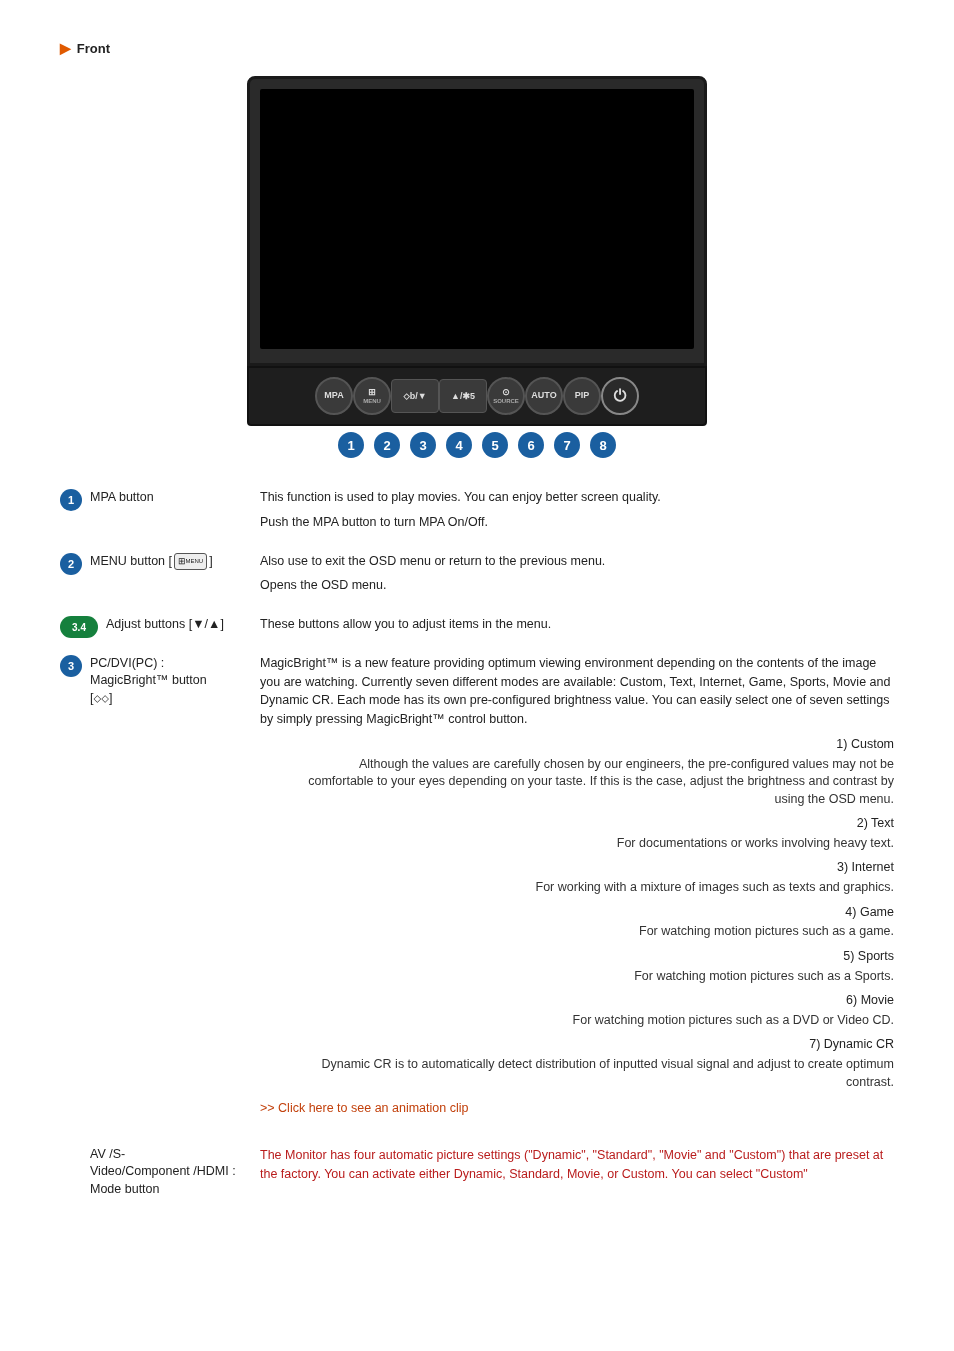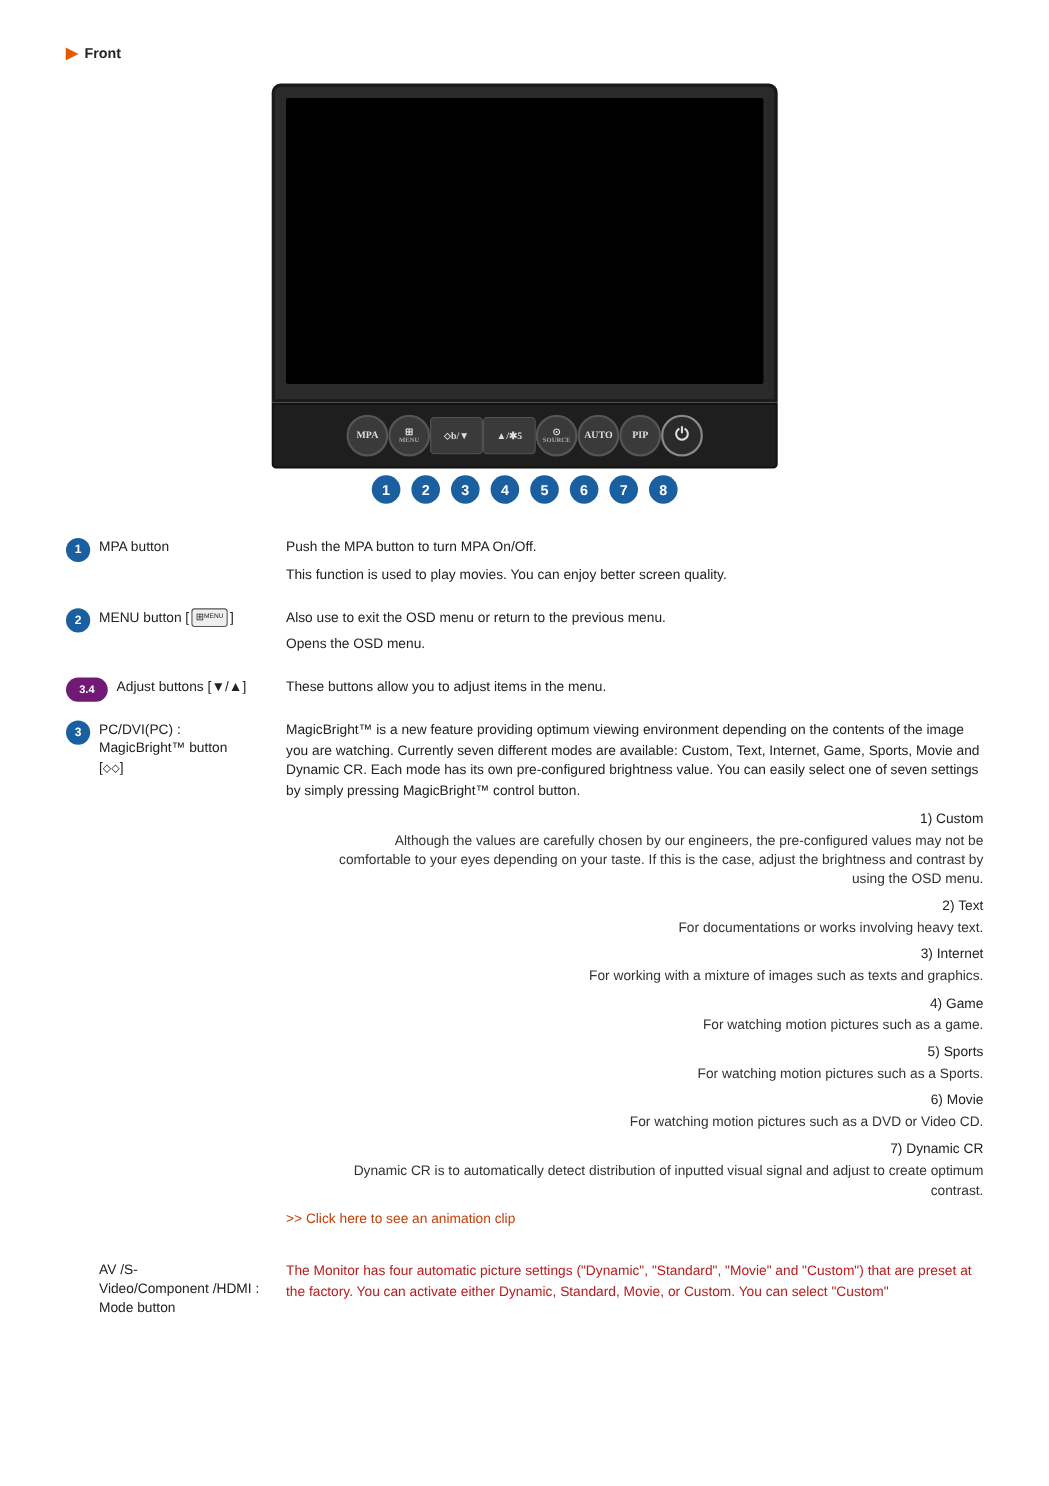--- a/index.html
+++ b/index.html
@@ -99,21 +99,20 @@
       background: #1e1e1e;
       width: 460px;
       height: 60px;
       border-radius: 0 0 4px 4px;
       border: 2px solid #111;
       display: flex;
       align-items: center;
       justify-content: center;
       gap: 0;
       padding: 16px 16px;
-      font-family: Liberation Serif, serif;
     }
     .btn-circle {
       width: 38px;
       height: 38px;
       border-radius: 50%;
       background: #3a3a3a;
       border: 2px solid #555;
       display: flex;
       flex-direction: column;
       align-items: center;
@@ -205,21 +204,21 @@
       align-items: center;
       justify-content: center;
       flex-shrink: 0;
     }
     .item-badge.dual {
       width: 38px;
       border-radius: 11px;
       font-size: 10px;
     }
     .item-badge.green-bg {
-      background: #701a75;
+      background: #15803d;
     }
     .item-label-text {
       font-size: 12.5px;
       color: #222;
       line-height: 1.4;
     }
     .item-desc-col {
       flex: 1;
       font-size: 12.5px;
       color: #222;
@@ -349,22 +348,22 @@
   </div>
 
   <div class="content-area">
 
     <div class="item-row">
       <div class="item-label-col">
         <div class="item-badge">1</div>
         <span class="item-label-text">MPA button</span>
       </div>
       <div class="item-desc-col">
+        <p>This function is used to play movies. You can enjoy better screen quality.</p>
         <p>Push the MPA button to turn MPA On/Off.</p>
-        <p>This function is used to play movies. You can enjoy better screen quality.</p>
       </div>
     </div>
 
     <div class="item-row">
       <div class="item-label-col">
         <div class="item-badge">2</div>
         <span class="item-label-text">MENU button [<span class="inline-icon">⊞<br><span style="font-size:6px;">MENU</span></span>]</span>
       </div>
       <div class="item-desc-col">
         <p>Also use to exit the OSD menu or return to the previous menu.</p>

